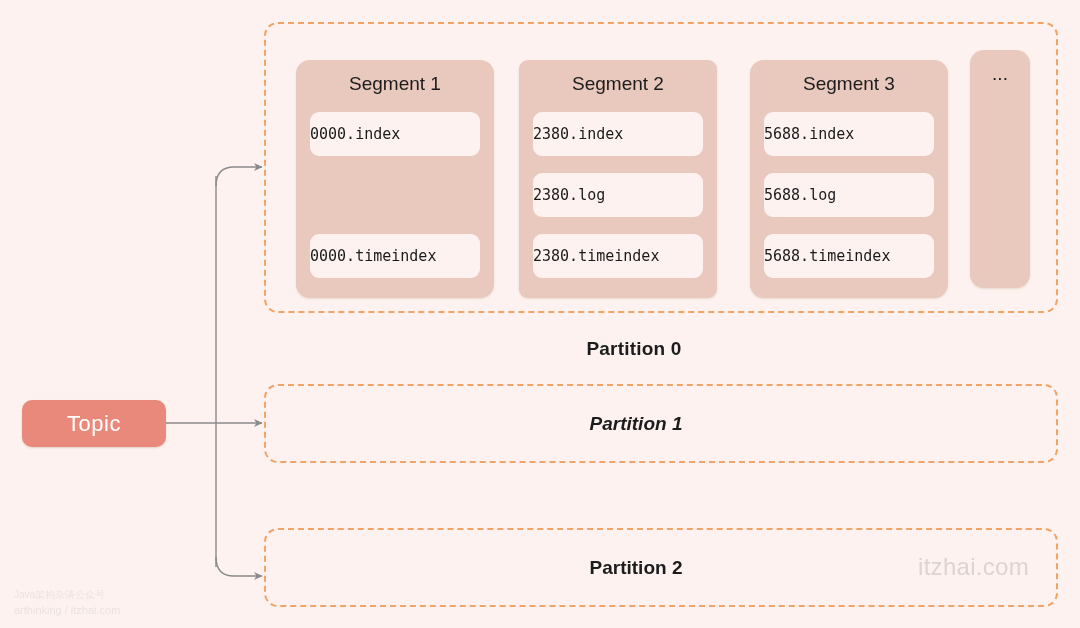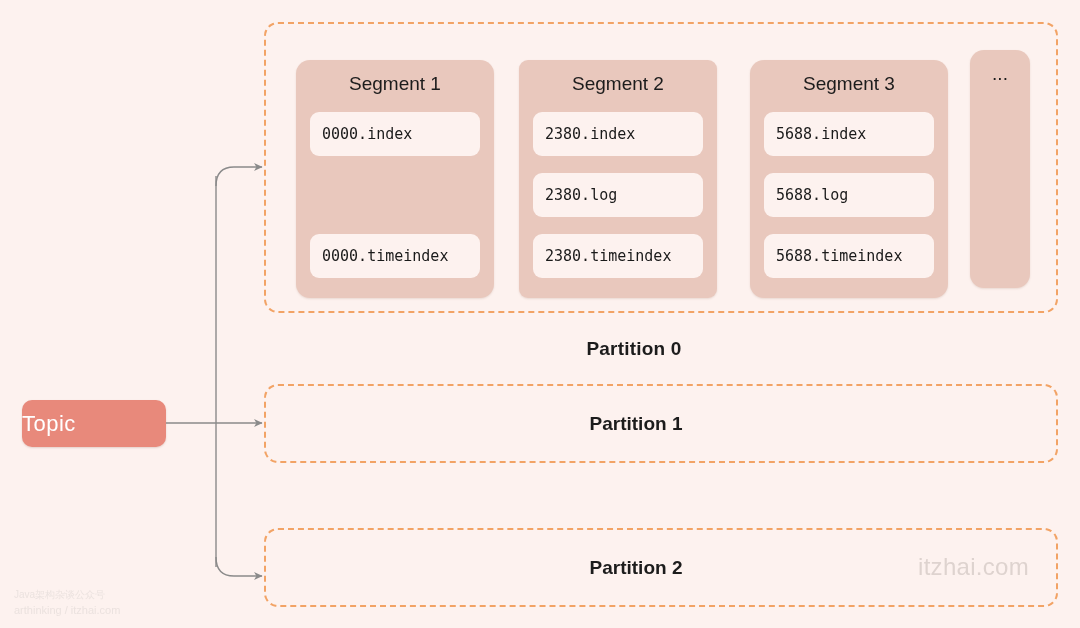--- a/index.html
+++ b/index.html
@@ -35,39 +35,40 @@
   #topic-node {
     position: absolute;
     left: 22px;
     top: 400px;
     width: 144px;
     height: 47px;
     background: #e8897b;
     border-radius: 10px;
     display: flex;
     align-items: center;
+    justify-content: center;
     box-shadow: 0 1px 2px rgba(160,110,95,0.25);
   }
   #topic-label {
     color: #ffffff;
     font-size: 22px;
     letter-spacing: 0.5px;
     font-family: "Liberation Sans", sans-serif;
   }
 
   
   .partition-box {
     position: absolute;
     border: 2px dashed #f2a365;
     border-radius: 14px;
     background: transparent;
     box-sizing: border-box;
   }
   #partition-0-box { left: 264px; top: 22px;  width: 794px; height: 291px; }
-  #partition-1-box { left: 264px; top: 384px; width: 794px; height: 79px;  }
+  #partition-1-box { left: 264px; top: 384px; width: 794px; height: 79px; font-style: italic;  }
   #partition-2-box { left: 264px; top: 528px; width: 794px; height: 79px;  }
 
   .partition-caption {
     position: absolute;
     font-size: 19px;
     font-weight: bold;
     color: #1c1c1c;
     letter-spacing: 0.2px;
     white-space: nowrap;
   }
@@ -121,21 +122,20 @@
   .file-pill {
     position: absolute;
     left: 14px;
     width: 170px;
     height: 44px;
     background: #fdf2ef;
     border-radius: 9px;
     display: flex;
     align-items: center;
     box-sizing: border-box;
-    padding-left: 12px;
   }
   .file-pill.row-0 { top: 52px; }
   .file-pill.row-1 { top: 113px; }
   .file-pill.row-2 { top: 174px; }
 
   .file-name {
     font-family: "DejaVu Sans Mono", monospace;
     font-size: 15px;
     color: #1a1a1a;
     letter-spacing: 0px;

